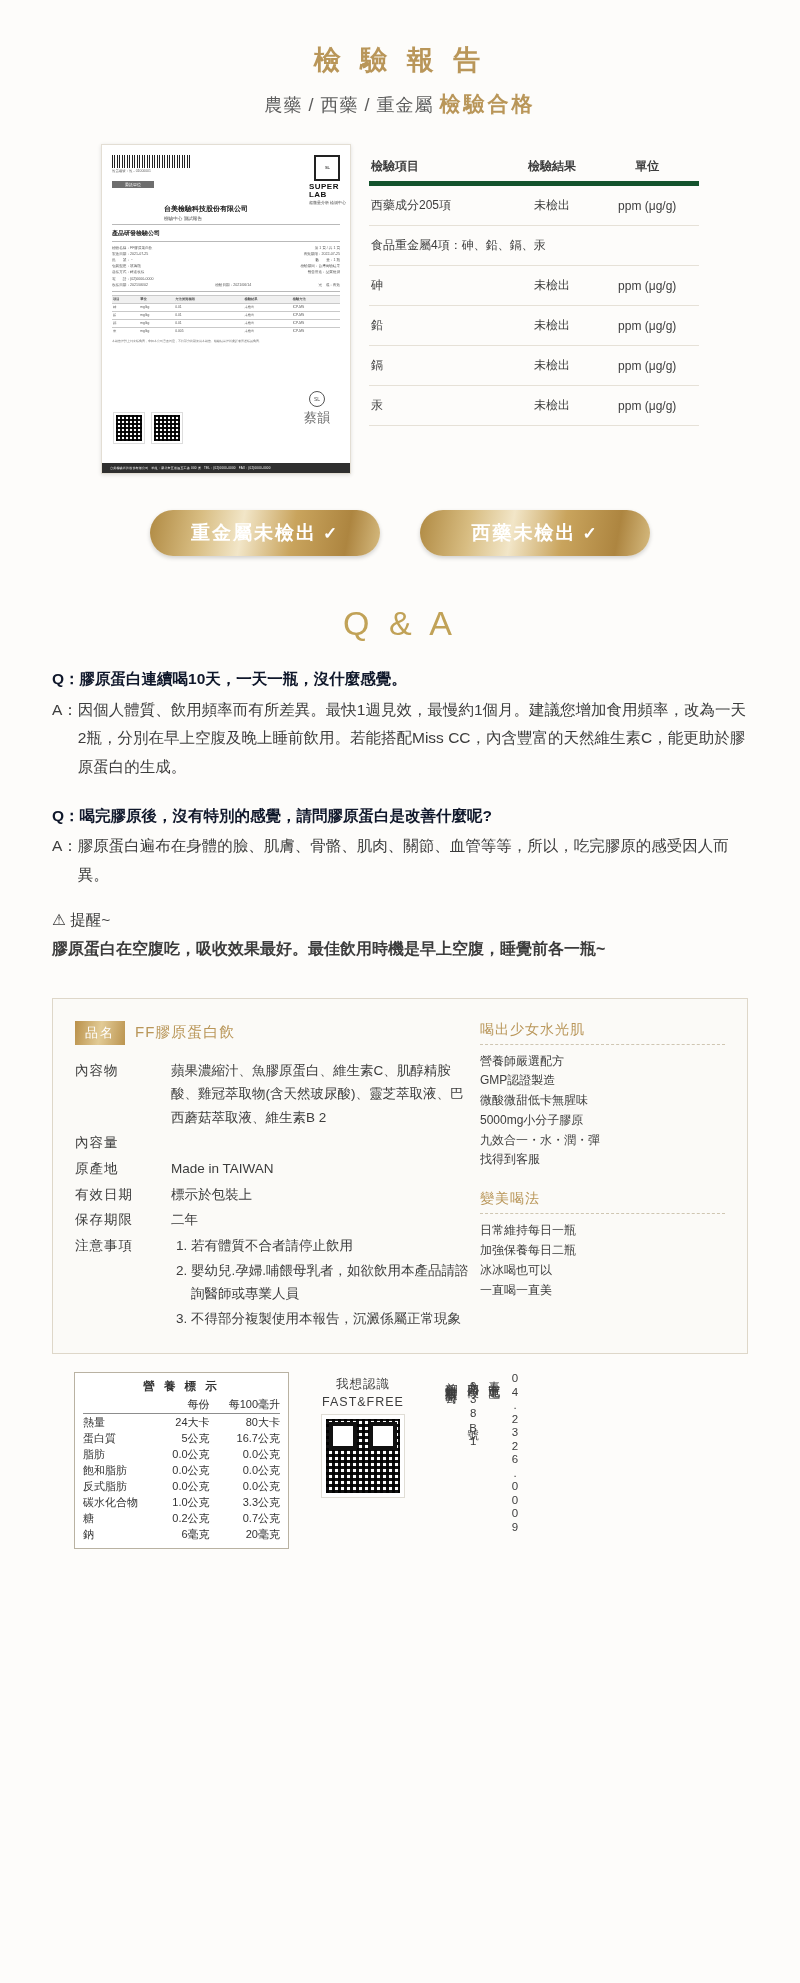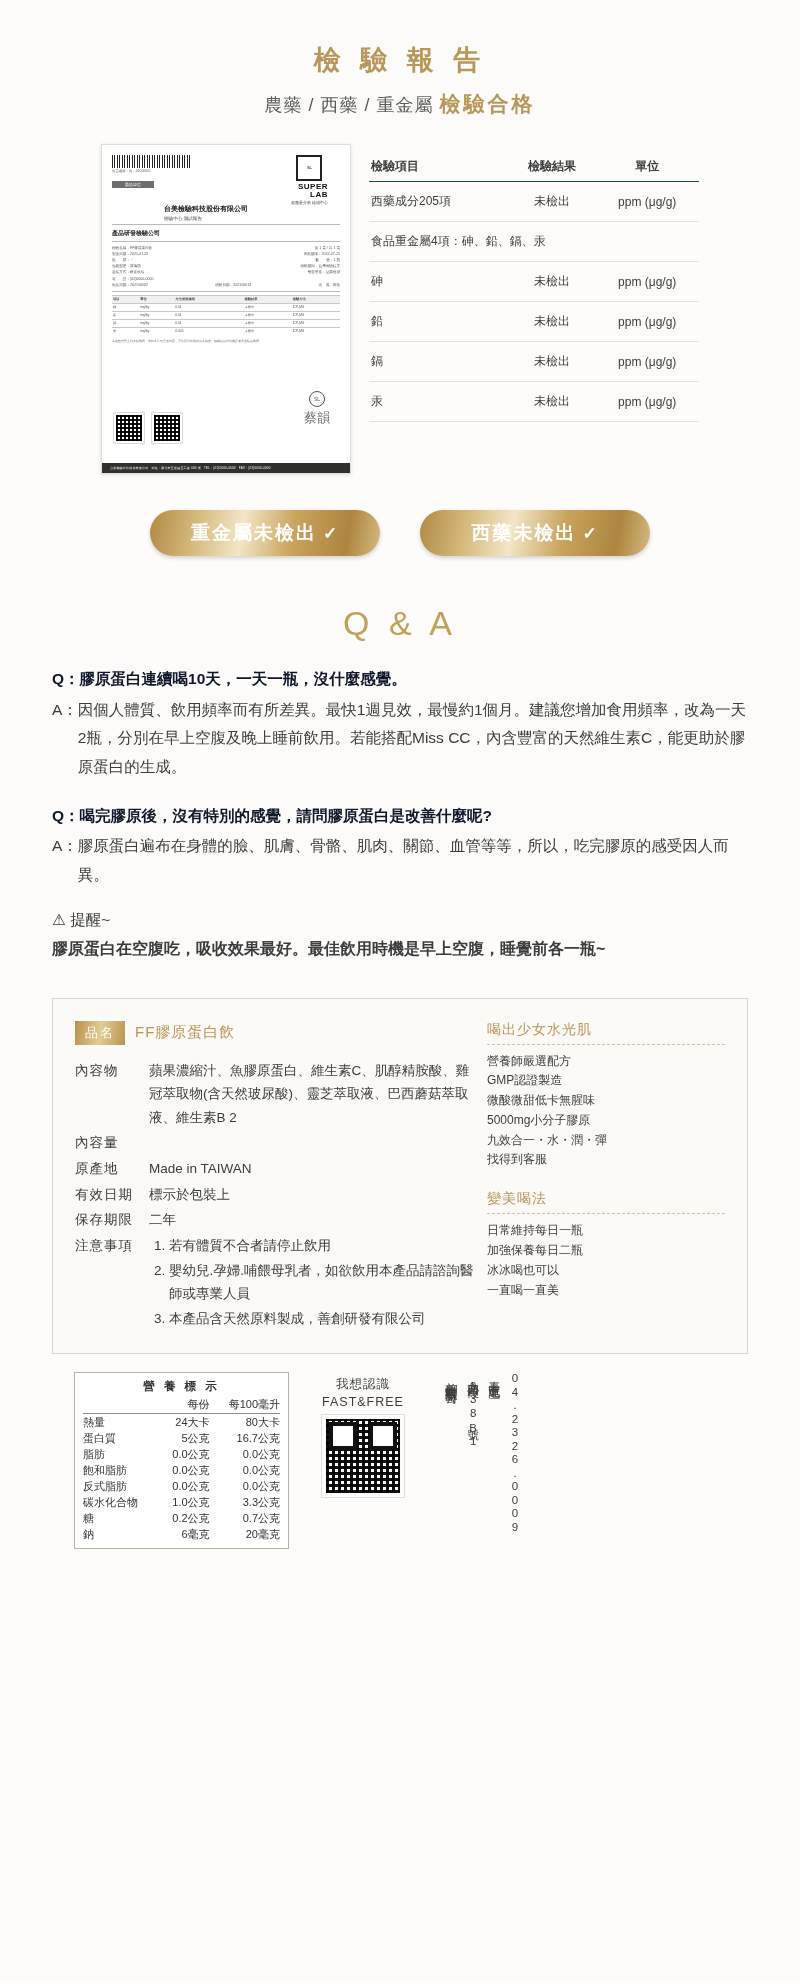--- a/index.html
+++ b/index.html
@@ -52,21 +52,21 @@
     font-size: 3.4px;
     color:#555;
     overflow:hidden;
   }
   .cert .barcode {
     width: 78px; height: 13px;
     background: repeating-linear-gradient(90deg,#222 0 1px,#fff 1px 2px,#222 2px 3.4px,#fff 3.4px 5px);
   }
   .cert .bc-label { font-size:3.4px; margin-top:1px; color:#666; }
   .cert .lab-logo {
-    position:absolute; right:22px; top:10px; text-align:right;
+    position:absolute; right:4px; top:10px; text-align:left;
   }
   .cert .lab-logo .sq {
     width: 26px;height:26px;border:2px solid #222;margin:0 auto 2px;
     display:flex;align-items:center;justify-content:center;
     font-size:4px;line-height:1.1;font-weight:700;
   }
   .cert .lab-logo .nm { font-size:8px;font-weight:700;letter-spacing:.5px;color:#111;line-height:1; }
   .cert .lab-logo .nm2 { font-size:4px;color:#444;margin-top:1px;}
   .cert .co {
     margin-top: 16px;
@@ -108,21 +108,21 @@
   .cert .sign .name { font-size:13px;color:#6a6a6a;font-family:"Liberation Serif",serif; margin-top:2px;}
   .cert .bottombar {
     position:absolute; left:0; bottom:0; width:100%;
     background:#2f2f2f; color:#fff; font-size:3px; padding:3px 8px; letter-spacing:.2px;
   }
 
   .result-table { width: 330px; padding-top: 8px; }
   .result-table table { width:100%; border-collapse: collapse; }
   .result-table th {
     font-size: 12px; font-weight:600; color:#3d3d3d; text-align:left;
-    padding: 6px 2px; border-bottom: 1px solid #14532d;
+    padding: 6px 2px; border-bottom: 5px solid #14532d;
   }
   .result-table th.c2 { text-align:center; }
   .result-table th.c3 { text-align:center; }
   .result-table td {
     font-size: 12px; color:#3d3d3d; padding: 11px 2px;
     border-bottom: 1px solid #e6e1d7;
   }
   .result-table td.c2 { text-align:center; }
   .result-table td.c3 { text-align:center; }
   .result-table td.group { font-size:12px; border-bottom:1px solid #e6e1d7; }
@@ -165,36 +165,36 @@
     font-size: 16px; color:#3c3c3c; line-height:1.8; margin-top:4px; font-weight:700;
   }
 
   
   .panel {
     margin: 34px 52px 0 52px;
     border: 1px solid #ded7c9;
     background: #fbfaf7;
     padding: 22px 22px 20px 22px;
     display:flex;
-    gap: 12px;
+    gap: 5px;
   }
   .panel-left { width: 400px; }
   .panel-right { flex:1; }
 
   .prod-name-row { display:flex; align-items:center; gap:10px; }
   .tag-gold {
     background: linear-gradient(100deg,#b9904a,#e2cb96,#bb9450);
     color:#fff; font-size:13px; padding:3px 10px; letter-spacing:2px;
   }
   .prod-name { color:#b99659; font-size:15px; letter-spacing:1px; }
 
   .spec { margin-top:14px; font-size:13.5px; color:#3c3c3c; line-height:1.75; }
   .spec-row { display:flex; margin-bottom:2px; }
   .spec-key { width: 74px; flex:0 0 74px; letter-spacing:1px; }
-  .spec-val { flex:1; }
+  .spec-val { flex:1;margin-left:22px; }
   .spec-val ol { margin:0; padding-left:20px; }
   .spec-val ol li { margin-bottom:1px; }
 
   .rgroup-title { color:#b99659; font-size:14px; letter-spacing:1px; }
   .rgroup-rule { border-bottom:1px dashed #cfc6b2; margin:5px 0 7px 0; }
   .rgroup-list { font-size:12px; color:#3c3c3c; line-height:1.65; }
   .rgroup { margin-bottom: 20px; }
 
   
   .bottom {
@@ -469,21 +469,21 @@
         <div class="spec-row">
           <div class="spec-key">保存期限</div>
           <div class="spec-val">二年</div>
         </div>
         <div class="spec-row">
           <div class="spec-key">注意事項</div>
           <div class="spec-val">
             <ol>
               <li>若有體質不合者請停止飲用</li>
               <li>嬰幼兒.孕婦.哺餵母乳者，如欲飲用本產品請諮詢醫師或專業人員</li>
-              <li>本產品含天然原料製成，善創研發有限公司</li>
+              <li>不得部分複製使用本報告，沉澱係屬正常現象</li>
             </ol>
           </div>
         </div>
       </div>
     </div>
 
     <div class="panel-right">
       <div class="rgroup">
         <div class="rgroup-title">喝出少女水光肌</div>
         <div class="rgroup-rule"></div>

